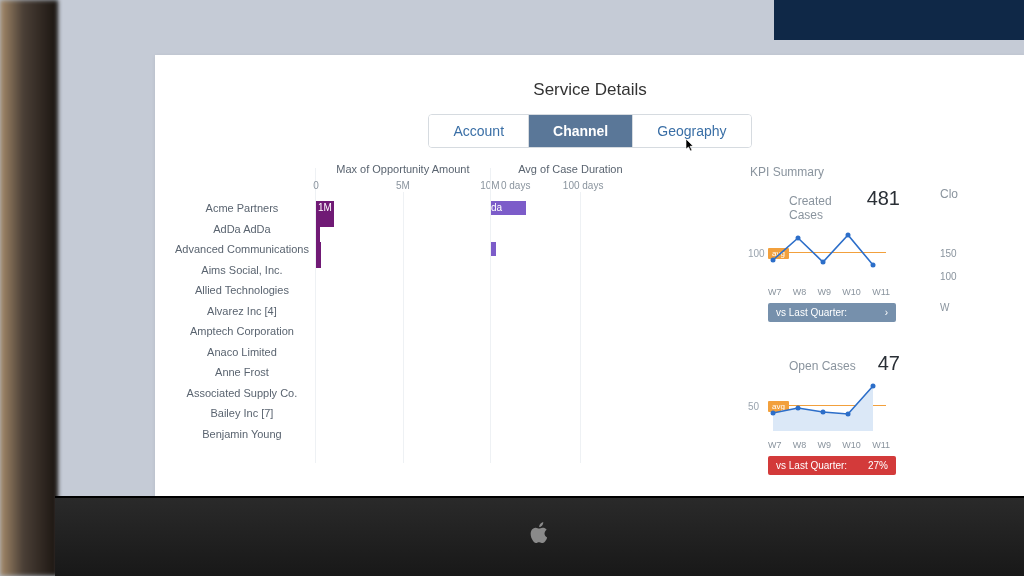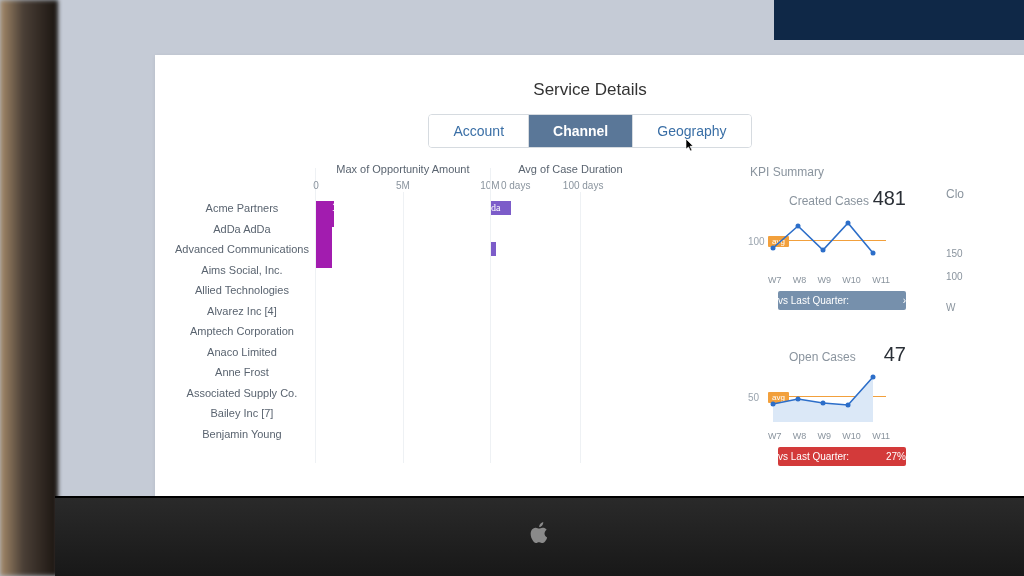--- a/index.html
+++ b/index.html
@@ -136,23 +136,23 @@
   .bar-rows {
     position: relative;
     top: 30px;
   }
   .bar-row {
     height: 20.5px;
     position: relative;
   }
   .bar-blue {
     position: absolute; left: 0; top: 3px; height: 26px;
-    background: #a21caf;
+    background: #701a75;
     color: #fff; font-size: 10px; line-height: 14px;
-    padding-left: 16px;
+    padding-left: 2px;
     overflow: visible;
     white-space: nowrap;
   }
   .bar-purple {
     position: absolute; left: 0; top: 3px; height: 14px;
     background: #7c5cc9;
     color: #fff; font-size: 10px; line-height: 14px;
   }
   .grid-v {
     position: absolute; top: 24px; bottom: 0; width: 1px;
@@ -213,23 +213,23 @@
     display: flex;
     justify-content: space-between;
     margin-left: 18px;
     width: 122px;
     font-size: 9px;
     color: #8a949e;
     margin-top: 2px;
   }
   .vs-badge {
     margin-top: 6px;
-    margin-left: 28px;
+    margin-left: 18px;
     width: 128px;
-    padding: 4px 0;
+    padding: 4px 8px;
     border-radius: 2px;
     font-size: 10px;
     color: #fff;
     display: flex;
     justify-content: space-between;
     align-items: center;
   }
   .vs-blue { background: #7690ac; }
   .vs-red { background: #d33a3a; }
   .kpi-side {
@@ -311,21 +311,21 @@
         <div class="bar-col dur">
           <div class="bar-col-inner">
             <div class="bar-col-title">Avg of Case Duration</div>
             <div class="bar-axis">
               <span style="left:3%;padding-left:40px;">0 days</span>
               <span style="left:58%;">100 days</span>
             </div>
             <div class="grid-v" style="left:56%;"></div>
             <div class="bar-rows">
               <div class="bar-row">
-                  <div class="bar-purple" style="width:20px;font-family:Liberation Serif, serif;">da</div>
+                  <div class="bar-purple" style="width:35px;">da</div>
                 </div>
               <div class="bar-row"></div>
               <div class="bar-row">
                   <div class="bar-purple" style="width:5px;"></div>
                 </div>
             </div>
           </div>
         </div>
       </div>
     </div>

